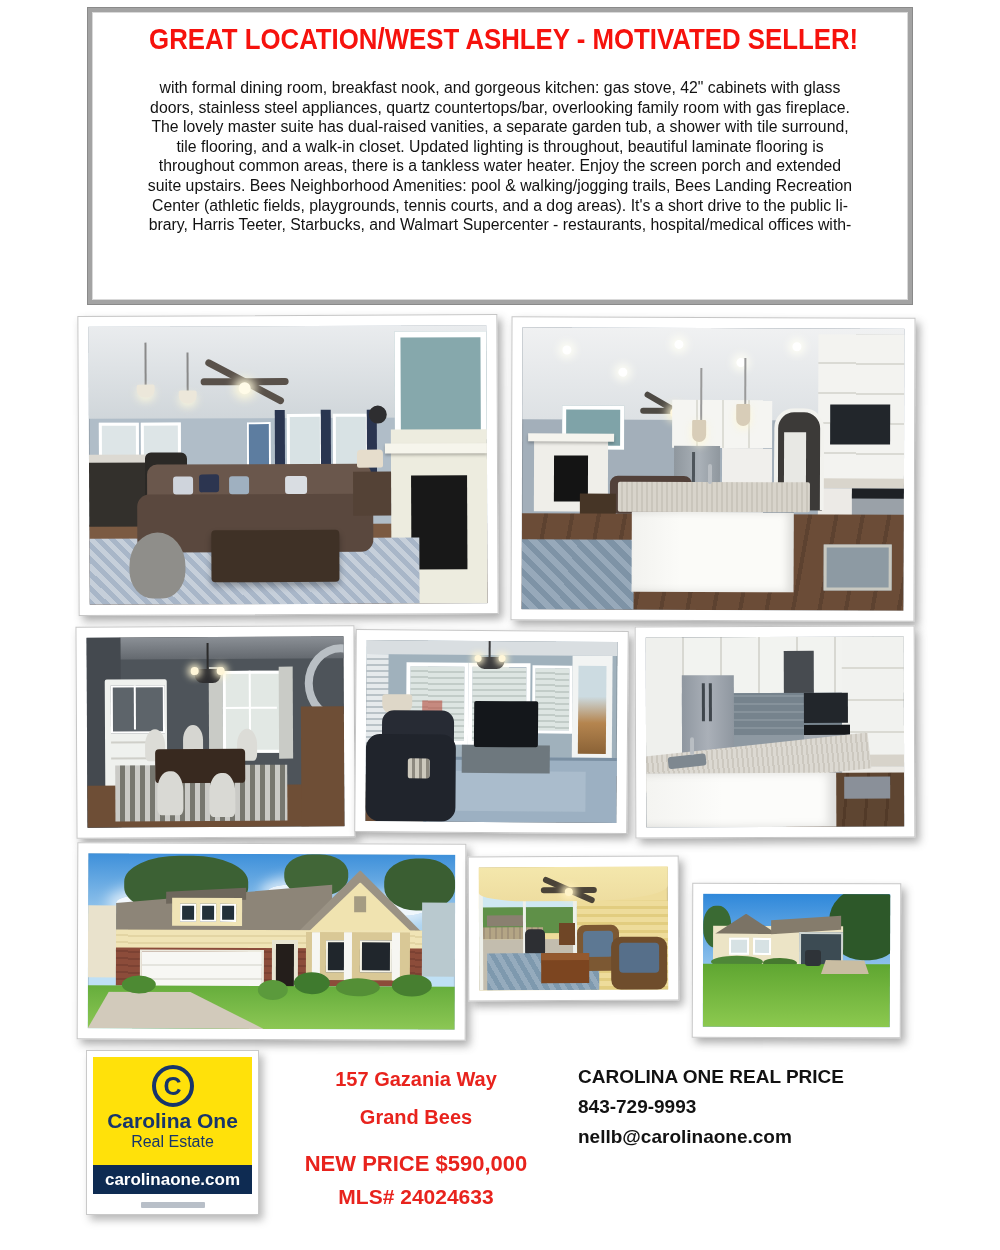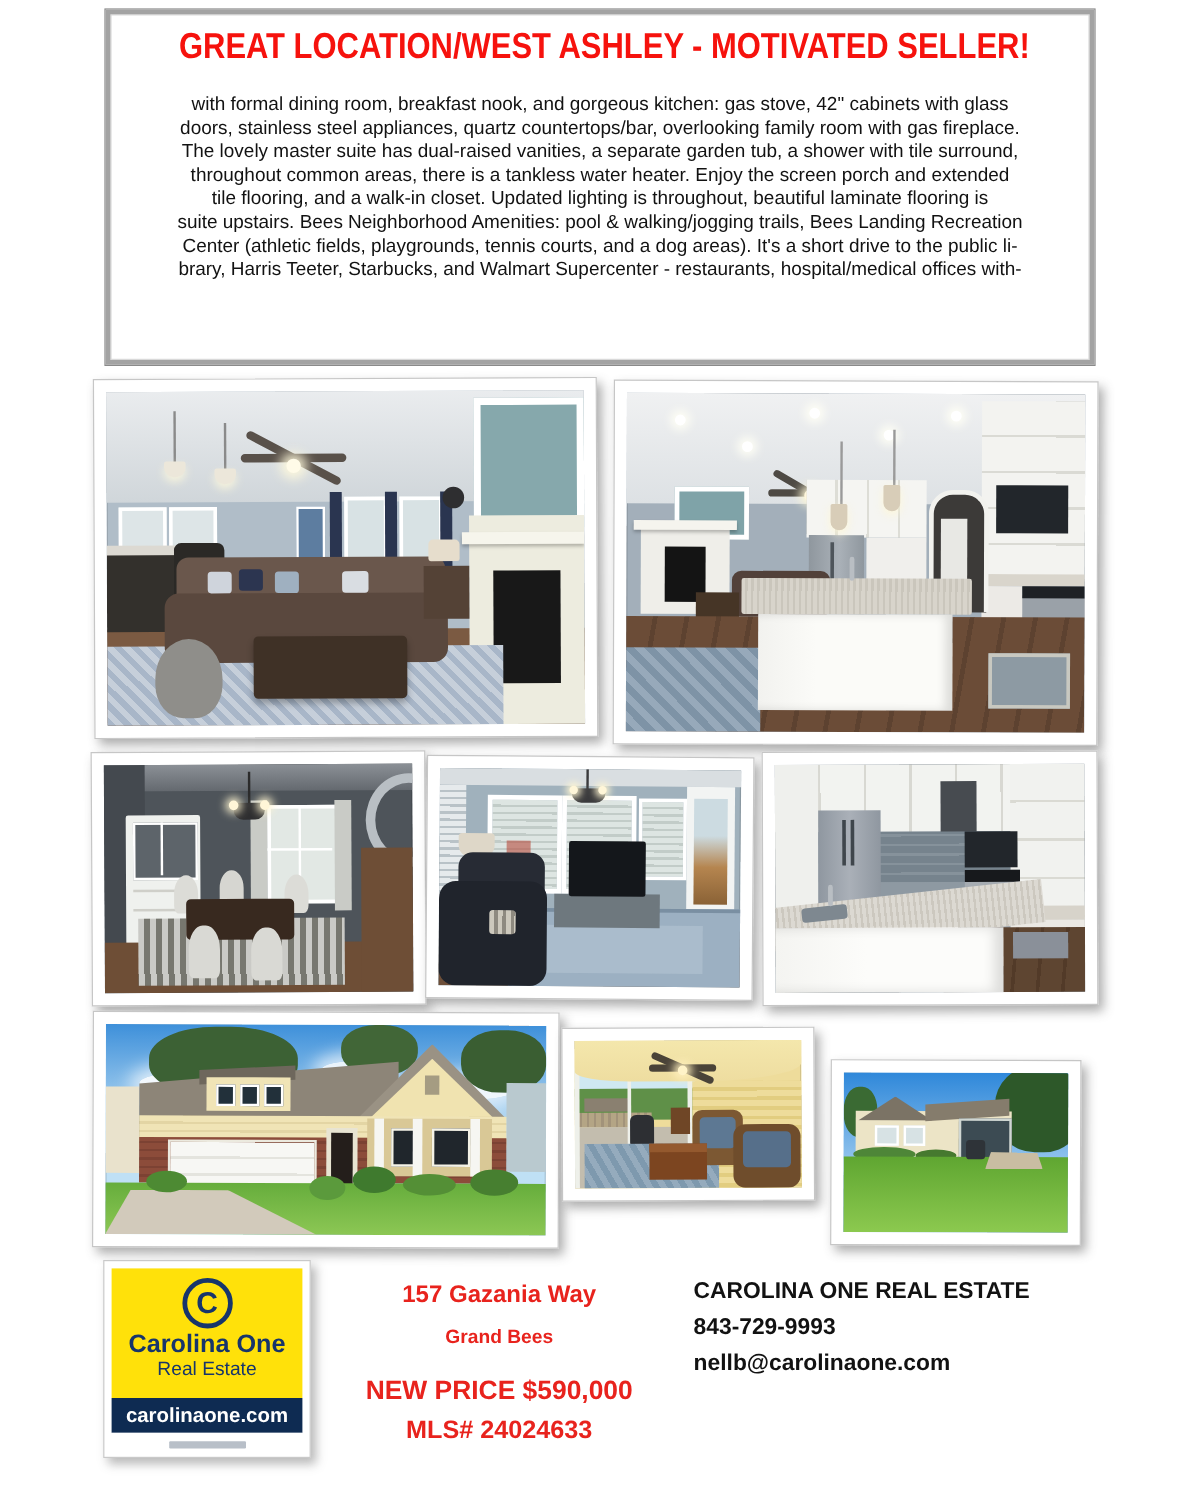--- a/index.html
+++ b/index.html
@@ -33,40 +33,40 @@
   .brand1{font-size:21px;font-weight:700;color:#17356b;line-height:24px;margin-top:2px;}
   .brand2{font-size:16px;color:#17356b;line-height:18px;}
   .logo-navy{width:100%;height:29px;background:#0e2b52;color:#fff;text-align:center;
              font-size:17px;font-weight:700;line-height:29px;}
   .logo-strip{width:100%;height:13px;background:#fff;text-align:center;}
   .logo-strip span{display:inline-block;width:64px;height:6px;margin-top:3px;
                    background:#9aa4b0;opacity:.7;border-radius:1px;}
 
   .prop{position:absolute;left:285px;top:1062px;width:262px;text-align:center;color:#e8231d;}
   .prop .l1{font-size:20px;font-weight:700;margin-top:6px;}
-  .prop .l2{font-size:16px;font-weight:700;margin-top:15px;}
+  .prop .l2{font-size:20px;font-weight:700;margin-top:15px;}
   .prop .l3{font-size:22px;font-weight:700;margin-top:22px;}
   .prop .l4{font-size:21px;font-weight:700;margin-top:8px;}
 
   .agent{position:absolute;left:578px;top:1062px;width:330px;color:#121212;}
   .agent div{font-size:19px;font-weight:700;line-height:30px;}
 </style>
 </head>
 <body>
 
 <div class="page">
 
   <div class="titlebox">
     <div class="headline">GREAT LOCATION/WEST ASHLEY - MOTIVATED SELLER!</div>
     <div class="desc">
       <p>with formal dining room, breakfast nook, and gorgeous kitchen: gas stove, 42" cabinets with glass</p>
       <p>doors, stainless steel appliances, quartz countertops/bar, overlooking family room with gas fireplace.</p>
       <p>The lovely master suite has dual-raised vanities, a separate garden tub, a shower with tile surround,</p>
+      <p>tile flooring, and a walk-in closet. Updated lighting is throughout, beautiful laminate flooring is</p>
       <p>throughout common areas, there is a tankless water heater. Enjoy the screen porch and extended</p>
-      <p>tile flooring, and a walk-in closet. Updated lighting is throughout, beautiful laminate flooring is</p>
       <p>suite upstairs. Bees Neighborhood Amenities: pool &amp; walking/jogging trails, Bees Landing Recreation</p>
       <p>Center (athletic fields, playgrounds, tennis courts, and a dog areas). It's a short drive to the public li-</p>
       <p>brary, Harris Teeter, Starbucks, and Walmart Supercenter - restaurants, hospital/medical offices with-</p>
     </div>
   </div>
 
   <div class="frame" style="left:78px;top:315px;width:398px;height:278px;transform:rotate(-0.25deg);">
     <div class="ph" style="background:#b0bdc8;">
       <div style="left:-10px;top:-8px;width:418px;height:100px;background:linear-gradient(#eceef0,#d0d6da);"></div>
       <div style="left:10px;top:96px;width:34px;height:58px;background:#dde5e7;border:3px solid #fff;"></div>
@@ -330,18 +330,18 @@
   </div>
 
   <div class="prop">
     <div class="l1">157 Gazania Way</div>
     <div class="l2">Grand Bees</div>
     <div class="l3">NEW PRICE  $590,000</div>
     <div class="l4">MLS# 24024633</div>
   </div>
 
   <div class="agent">
-    <div>CAROLINA ONE REAL ESTATE</div>
+    <div>CAROLINA ONE REAL PRICE</div>
     <div>843-729-9993</div>
     <div>nellb@carolinaone.com</div>
   </div>
 
 </div>
 
 </body></html>

